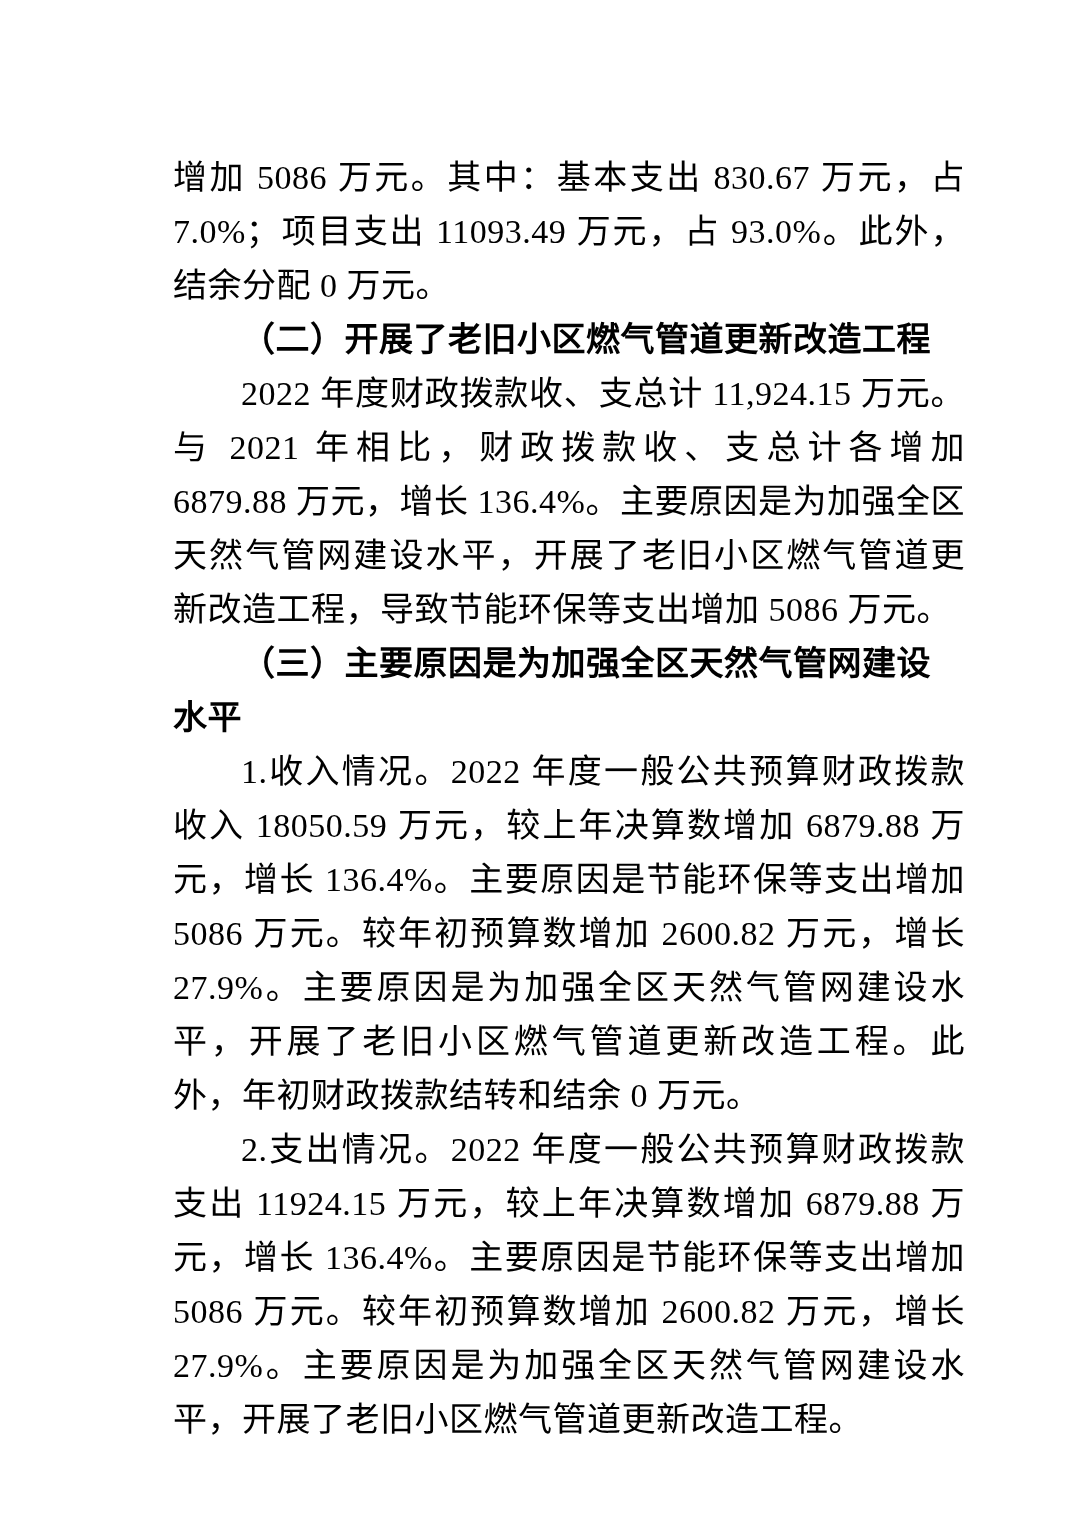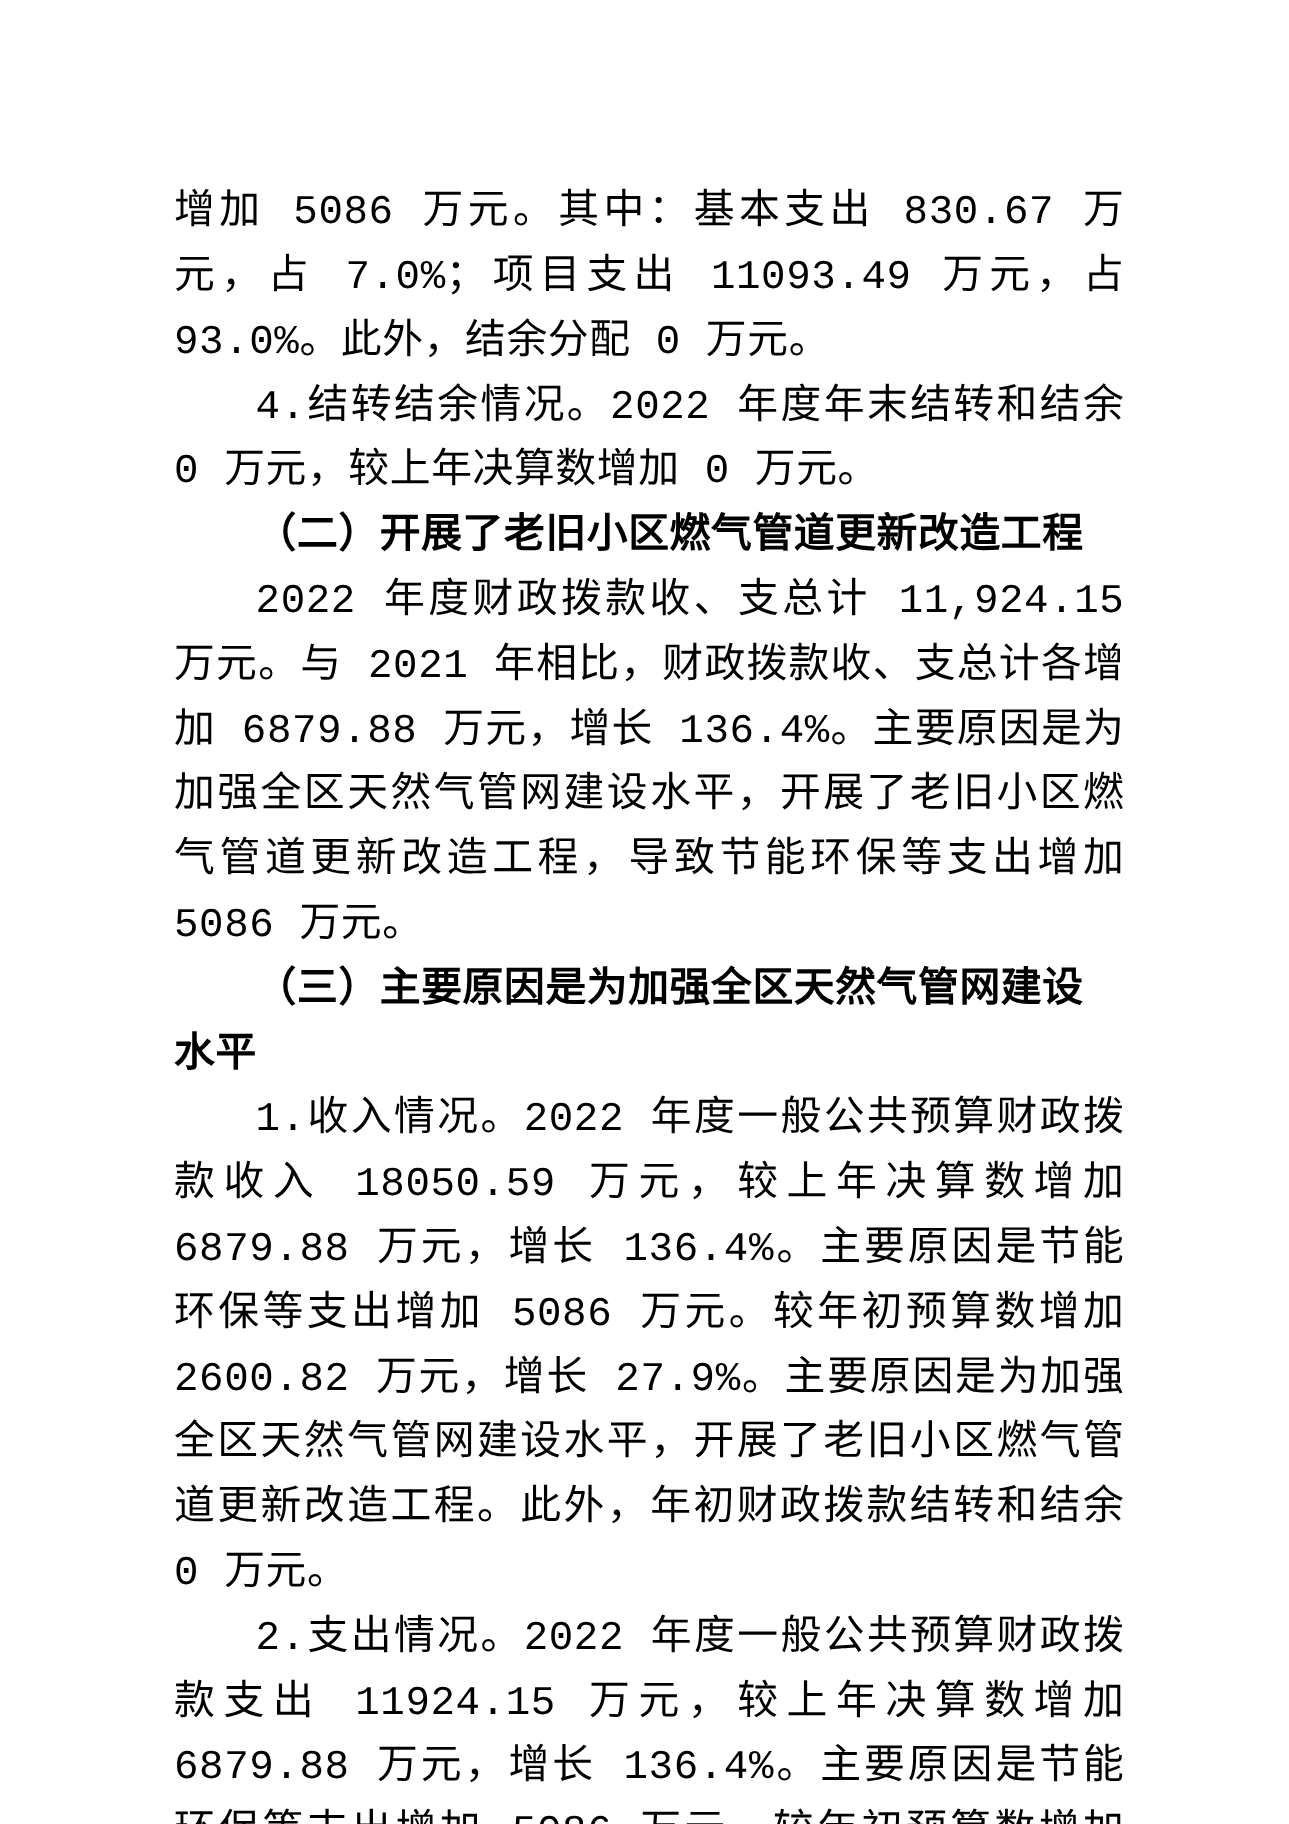--- a/index.html
+++ b/index.html
@@ -6,22 +6,23 @@
     margin: 0;
     padding: 0;
     background: #ffffff;
   }
   .page {
     position: relative;
     width: 1022px;
     height: 1520px;
     background: #ffffff;
     overflow: hidden;
-    font-family: Liberation Mono, monospace;
+    font-family: Liberation Serif, serif;
     color: #000000;
+    margin-left: 28px;
   }
   .doc-body {
     position: absolute;
     left: 145px;
     top: 151px;
     width: 792px;
     font-size: 34px;
     line-height: 54px;
     text-align: justify;
     letter-spacing: 0.5px;
@@ -41,21 +42,20 @@
     text-indent: 2em;
     text-align: left;
   }
 </style>
 </head>
 <body>
 
 <div class="page">
   <div class="doc-body">
     <p class="para-continuation">增加 5086 万元。其中：基本支出 830.67 万元，占 7.0%；项目支出 11093.49 万元，占 93.0%。此外，结余分配 0 万元。</p>
-    <p class="para-indent">4.结转结余情况。2022 年度年末结转和结余 0 万元，较上年决算数增加 0 万元。</p>
     <h2 class="section-heading">（二）开展了老旧小区燃气管道更新改造工程</h2>
     <p class="para-indent">2022 年度财政拨款收、支总计 11,924.15 万元。与 2021 年相比，财政拨款收、支总计各增加 6879.88 万元，增长 136.4%。主要原因是为加强全区天然气管网建设水平，开展了老旧小区燃气管道更新改造工程，导致节能环保等支出增加 5086 万元。</p>
     <h2 class="section-heading">（三）主要原因是为加强全区天然气管网建设水平</h2>
     <p class="para-indent">1.收入情况。2022 年度一般公共预算财政拨款收入 18050.59 万元，较上年决算数增加 6879.88 万元，增长 136.4%。主要原因是节能环保等支出增加 5086 万元。较年初预算数增加 2600.82 万元，增长 27.9%。主要原因是为加强全区天然气管网建设水平，开展了老旧小区燃气管道更新改造工程。此外，年初财政拨款结转和结余 0 万元。</p>
     <p class="para-indent">2.支出情况。2022 年度一般公共预算财政拨款支出 11924.15 万元，较上年决算数增加 6879.88 万元，增长 136.4%。主要原因是节能环保等支出增加 5086 万元。较年初预算数增加 2600.82 万元，增长 27.9%。主要原因是为加强全区天然气管网建设水平，开展了老旧小区燃气管道更新改造工程。</p>
 
   </div>
 </div>
 
 </body></html>

